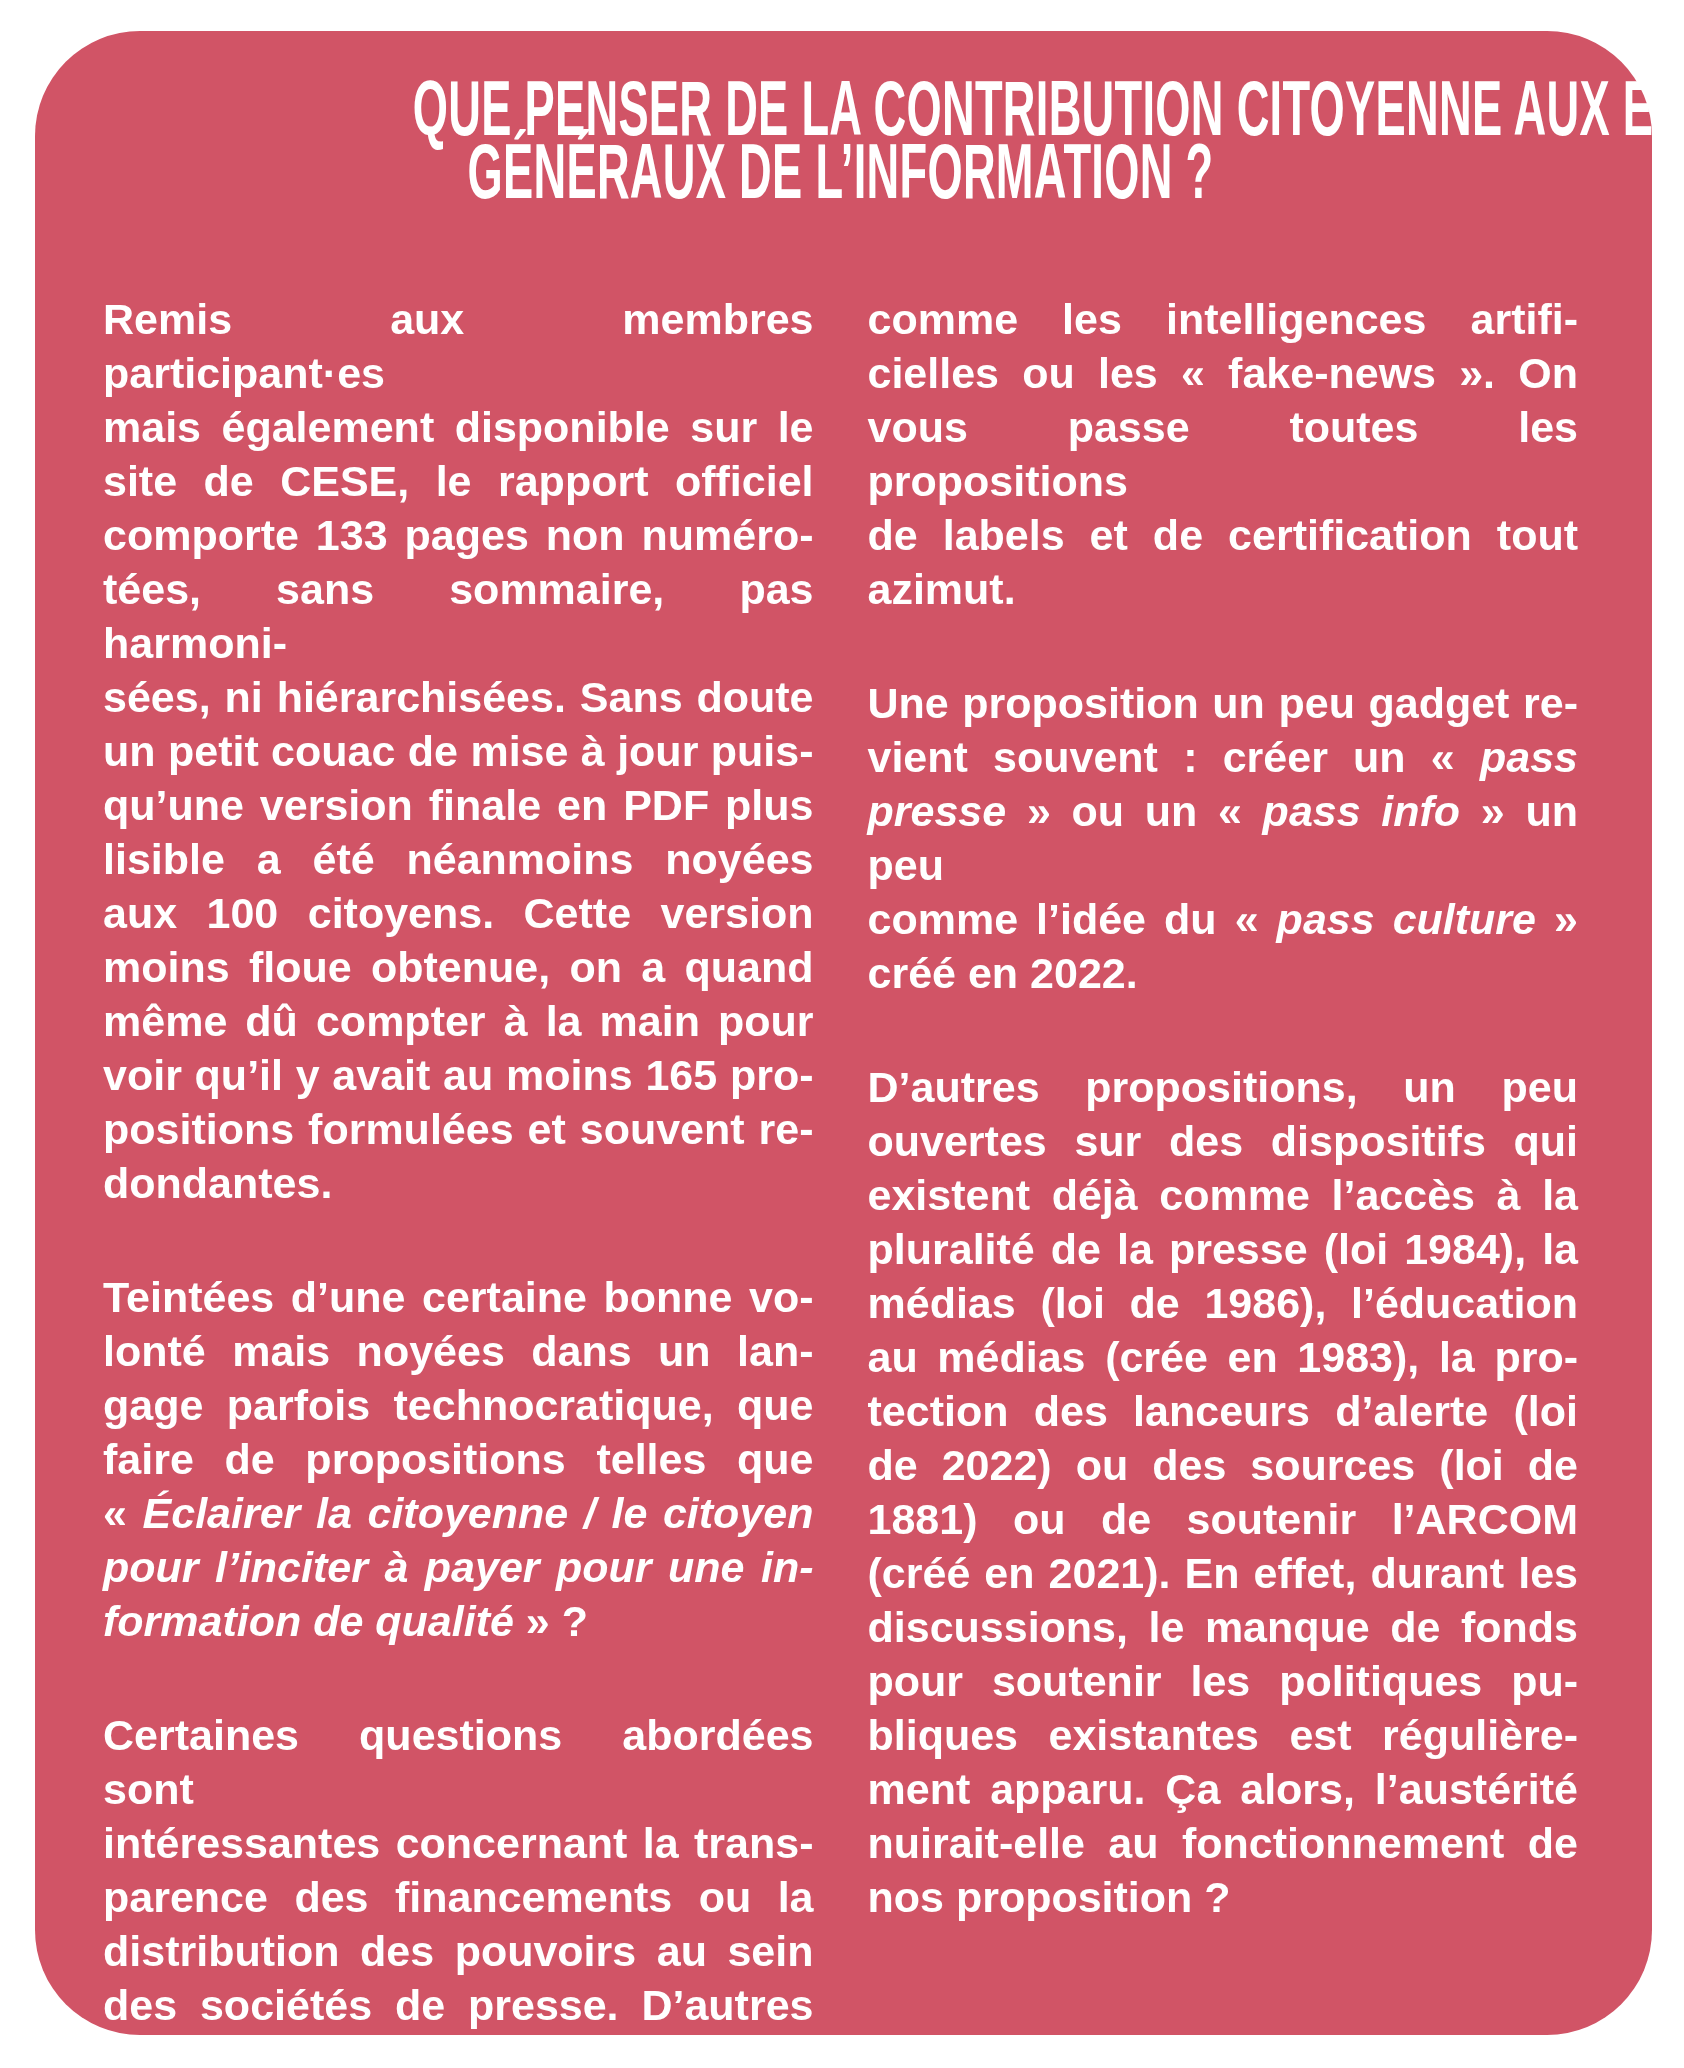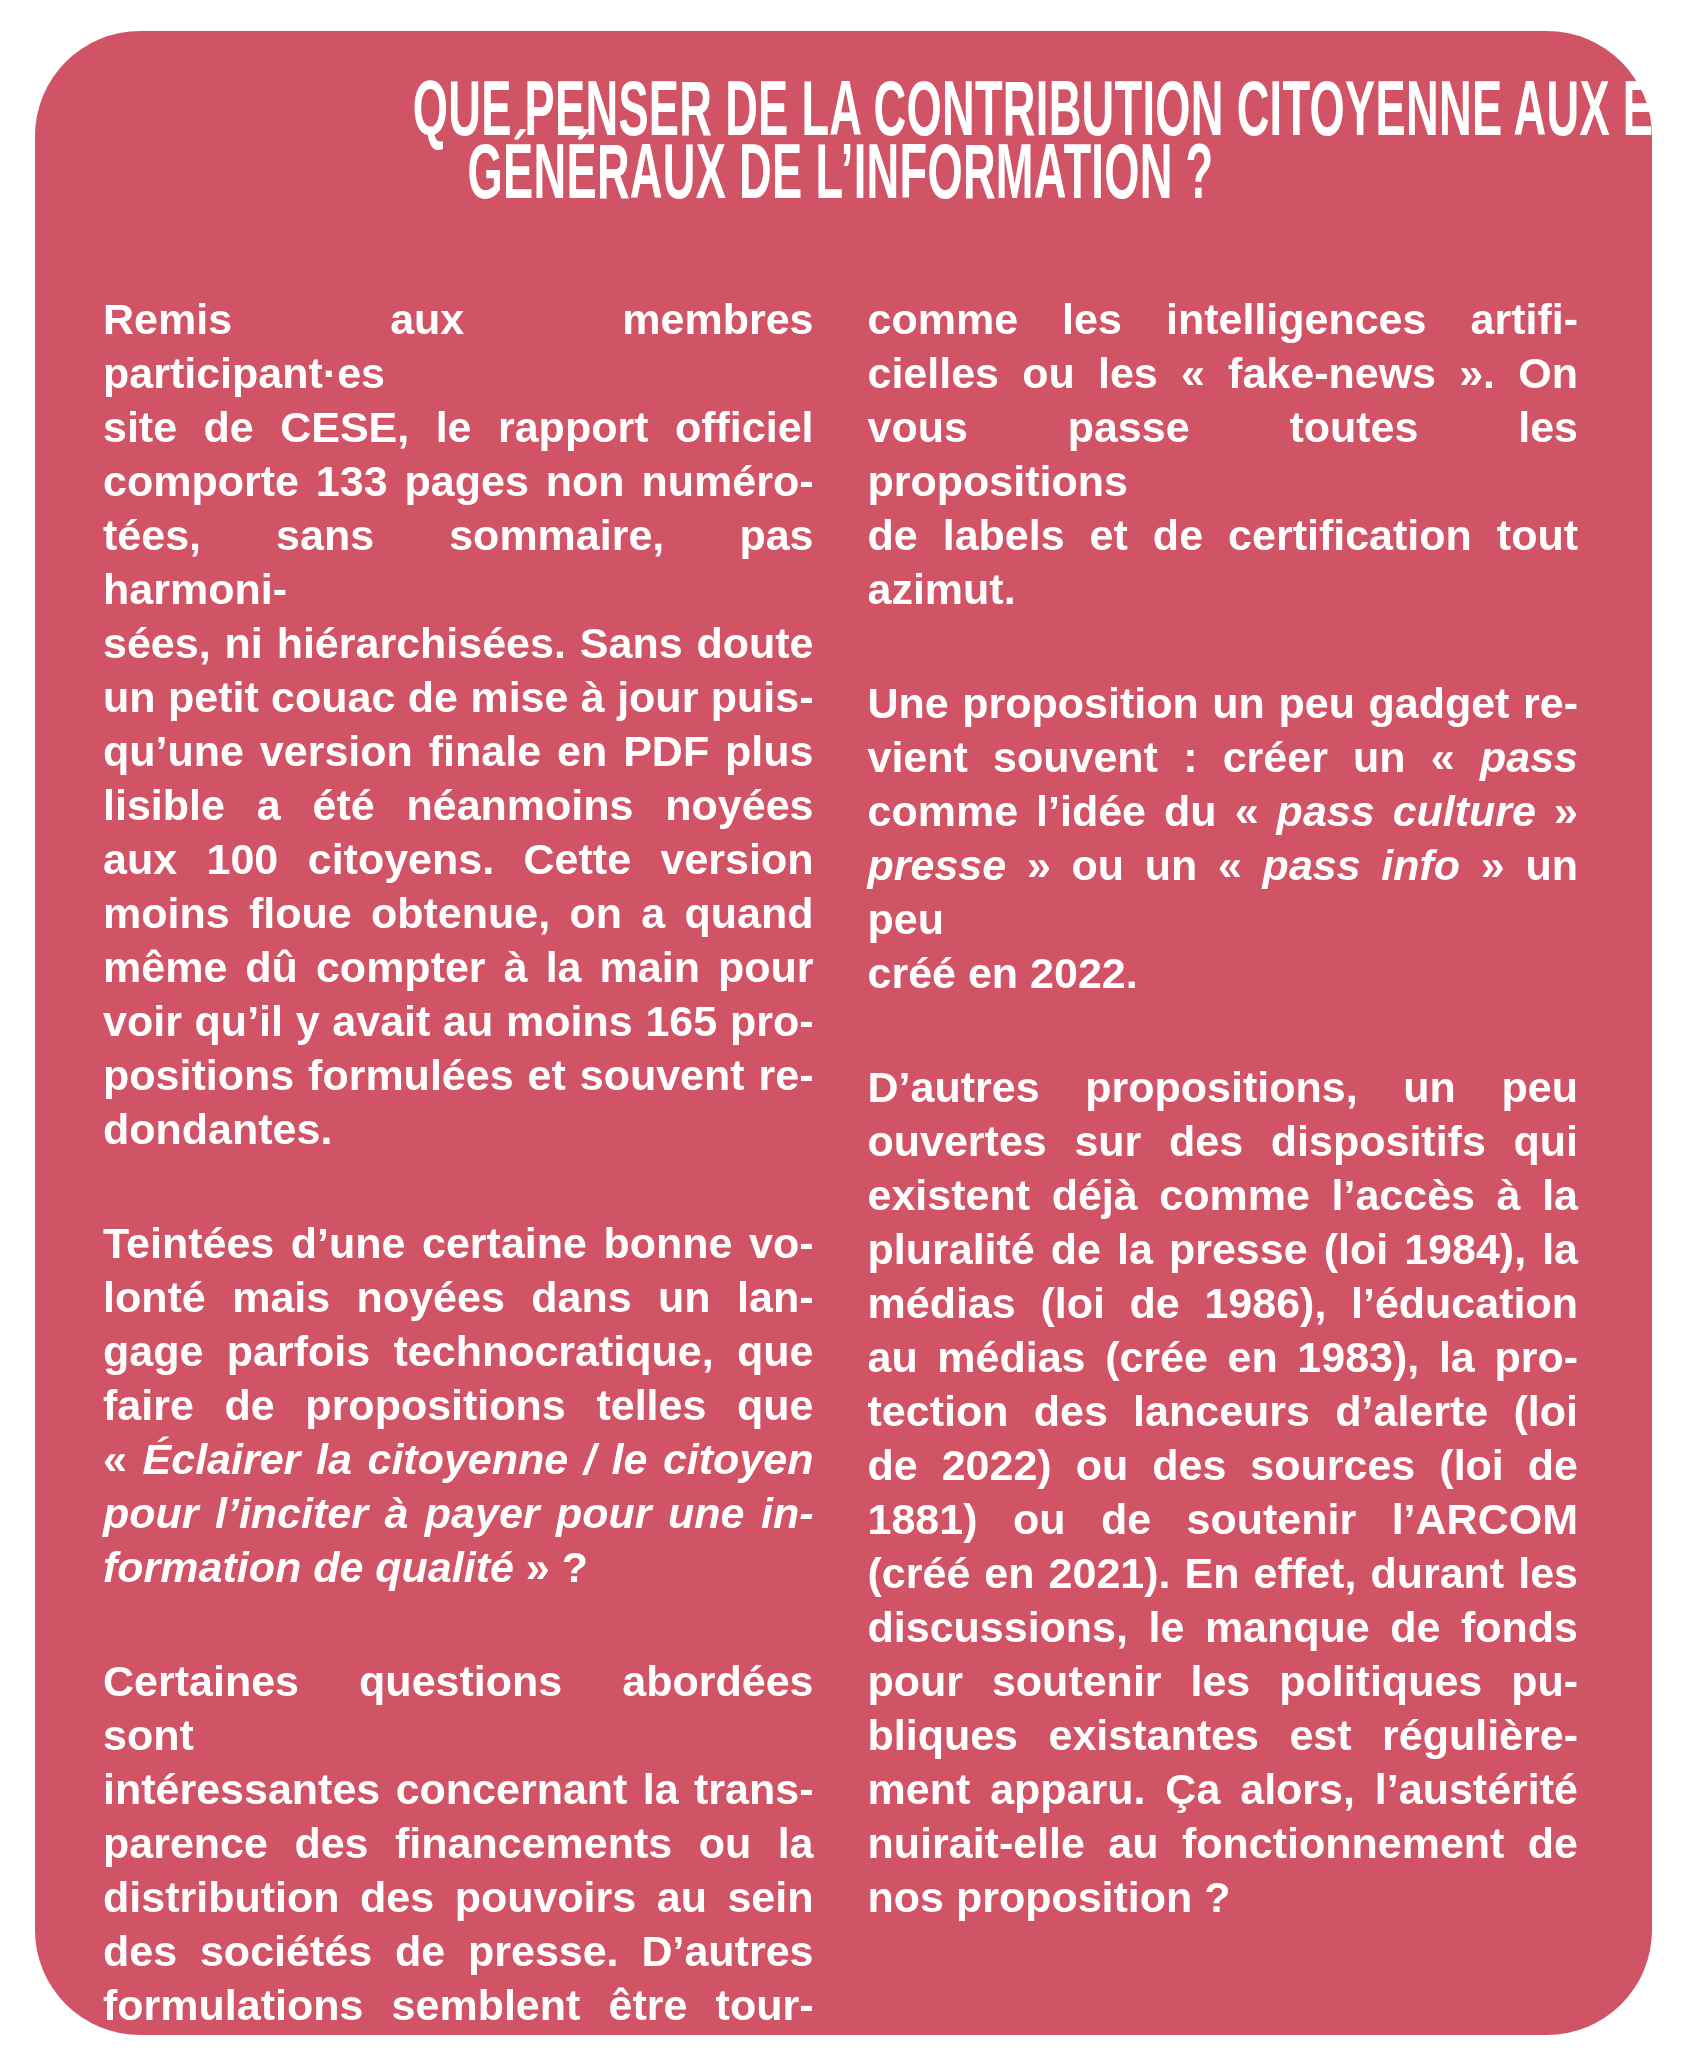--- a/index.html
+++ b/index.html
@@ -72,20 +72,21 @@
 
 <div class="card">
   <div class="title">
     <div class="title-line">QUE PENSER DE LA CONTRIBUTION CITOYENNE AUX ÉTATS</div>
     <div class="title-line">GÉNÉRAUX DE L’INFORMATION ?</div>
   </div>
   <div class="cols">
     <div class="col">
         <div class="para">
           <div class="line just"><span>Remis aux membres participant·es</span></div>
+          <div class="line just"><span>mais également disponible sur le</span></div>
           <div class="line just"><span>site de CESE, le rapport officiel</span></div>
           <div class="line just"><span>comporte 133 pages non numéro-</span></div>
           <div class="line just"><span>tées, sans sommaire, pas harmoni-</span></div>
           <div class="line just"><span>sées, ni hiérarchisées. Sans doute</span></div>
           <div class="line just"><span>un petit couac de mise à jour puis-</span></div>
           <div class="line just"><span>qu’une version finale en PDF plus</span></div>
           <div class="line just"><span>lisible a été néanmoins noyées</span></div>
           <div class="line just"><span>aux 100 citoyens. Cette version</span></div>
           <div class="line just"><span>moins floue obtenue, on a quand</span></div>
           <div class="line just"><span>même dû compter à la main pour</span></div>
@@ -115,22 +116,22 @@
         <div class="para">
           <div class="line just"><span>comme les intelligences artifi-</span></div>
           <div class="line just"><span>cielles ou les « fake-news ». On</span></div>
           <div class="line just"><span>vous passe toutes les propositions</span></div>
           <div class="line just"><span>de labels et de certification tout</span></div>
           <div class="line"><span>azimut.</span></div>
         </div>
         <div class="para">
           <div class="line just"><span>Une proposition un peu gadget re-</span></div>
           <div class="line just"><span>vient souvent : créer un « </span><em>pass</em></div>
+          <div class="line just"><em>presse</em><span> » ou un « </span><em>pass info</em><span> » un peu</span></div>
           <div class="line just"><span>comme l’idée du « </span><em>pass culture</em><span> »</span></div>
-          <div class="line just"><em>presse</em><span> » ou un « </span><em>pass info</em><span> » un peu</span></div>
           <div class="line"><span>créé en 2022.</span></div>
         </div>
         <div class="para">
           <div class="line just"><span>D’autres propositions, un peu</span></div>
           <div class="line just"><span>ouvertes sur des dispositifs qui</span></div>
           <div class="line just"><span>existent déjà comme l’accès à la</span></div>
           <div class="line just"><span>pluralité de la presse (loi 1984), la</span></div>
           <div class="line just"><span>médias (loi de 1986), l’éducation</span></div>
           <div class="line just"><span>au médias (crée en 1983), la pro-</span></div>
           <div class="line just"><span>tection des lanceurs d’alerte (loi</span></div>

